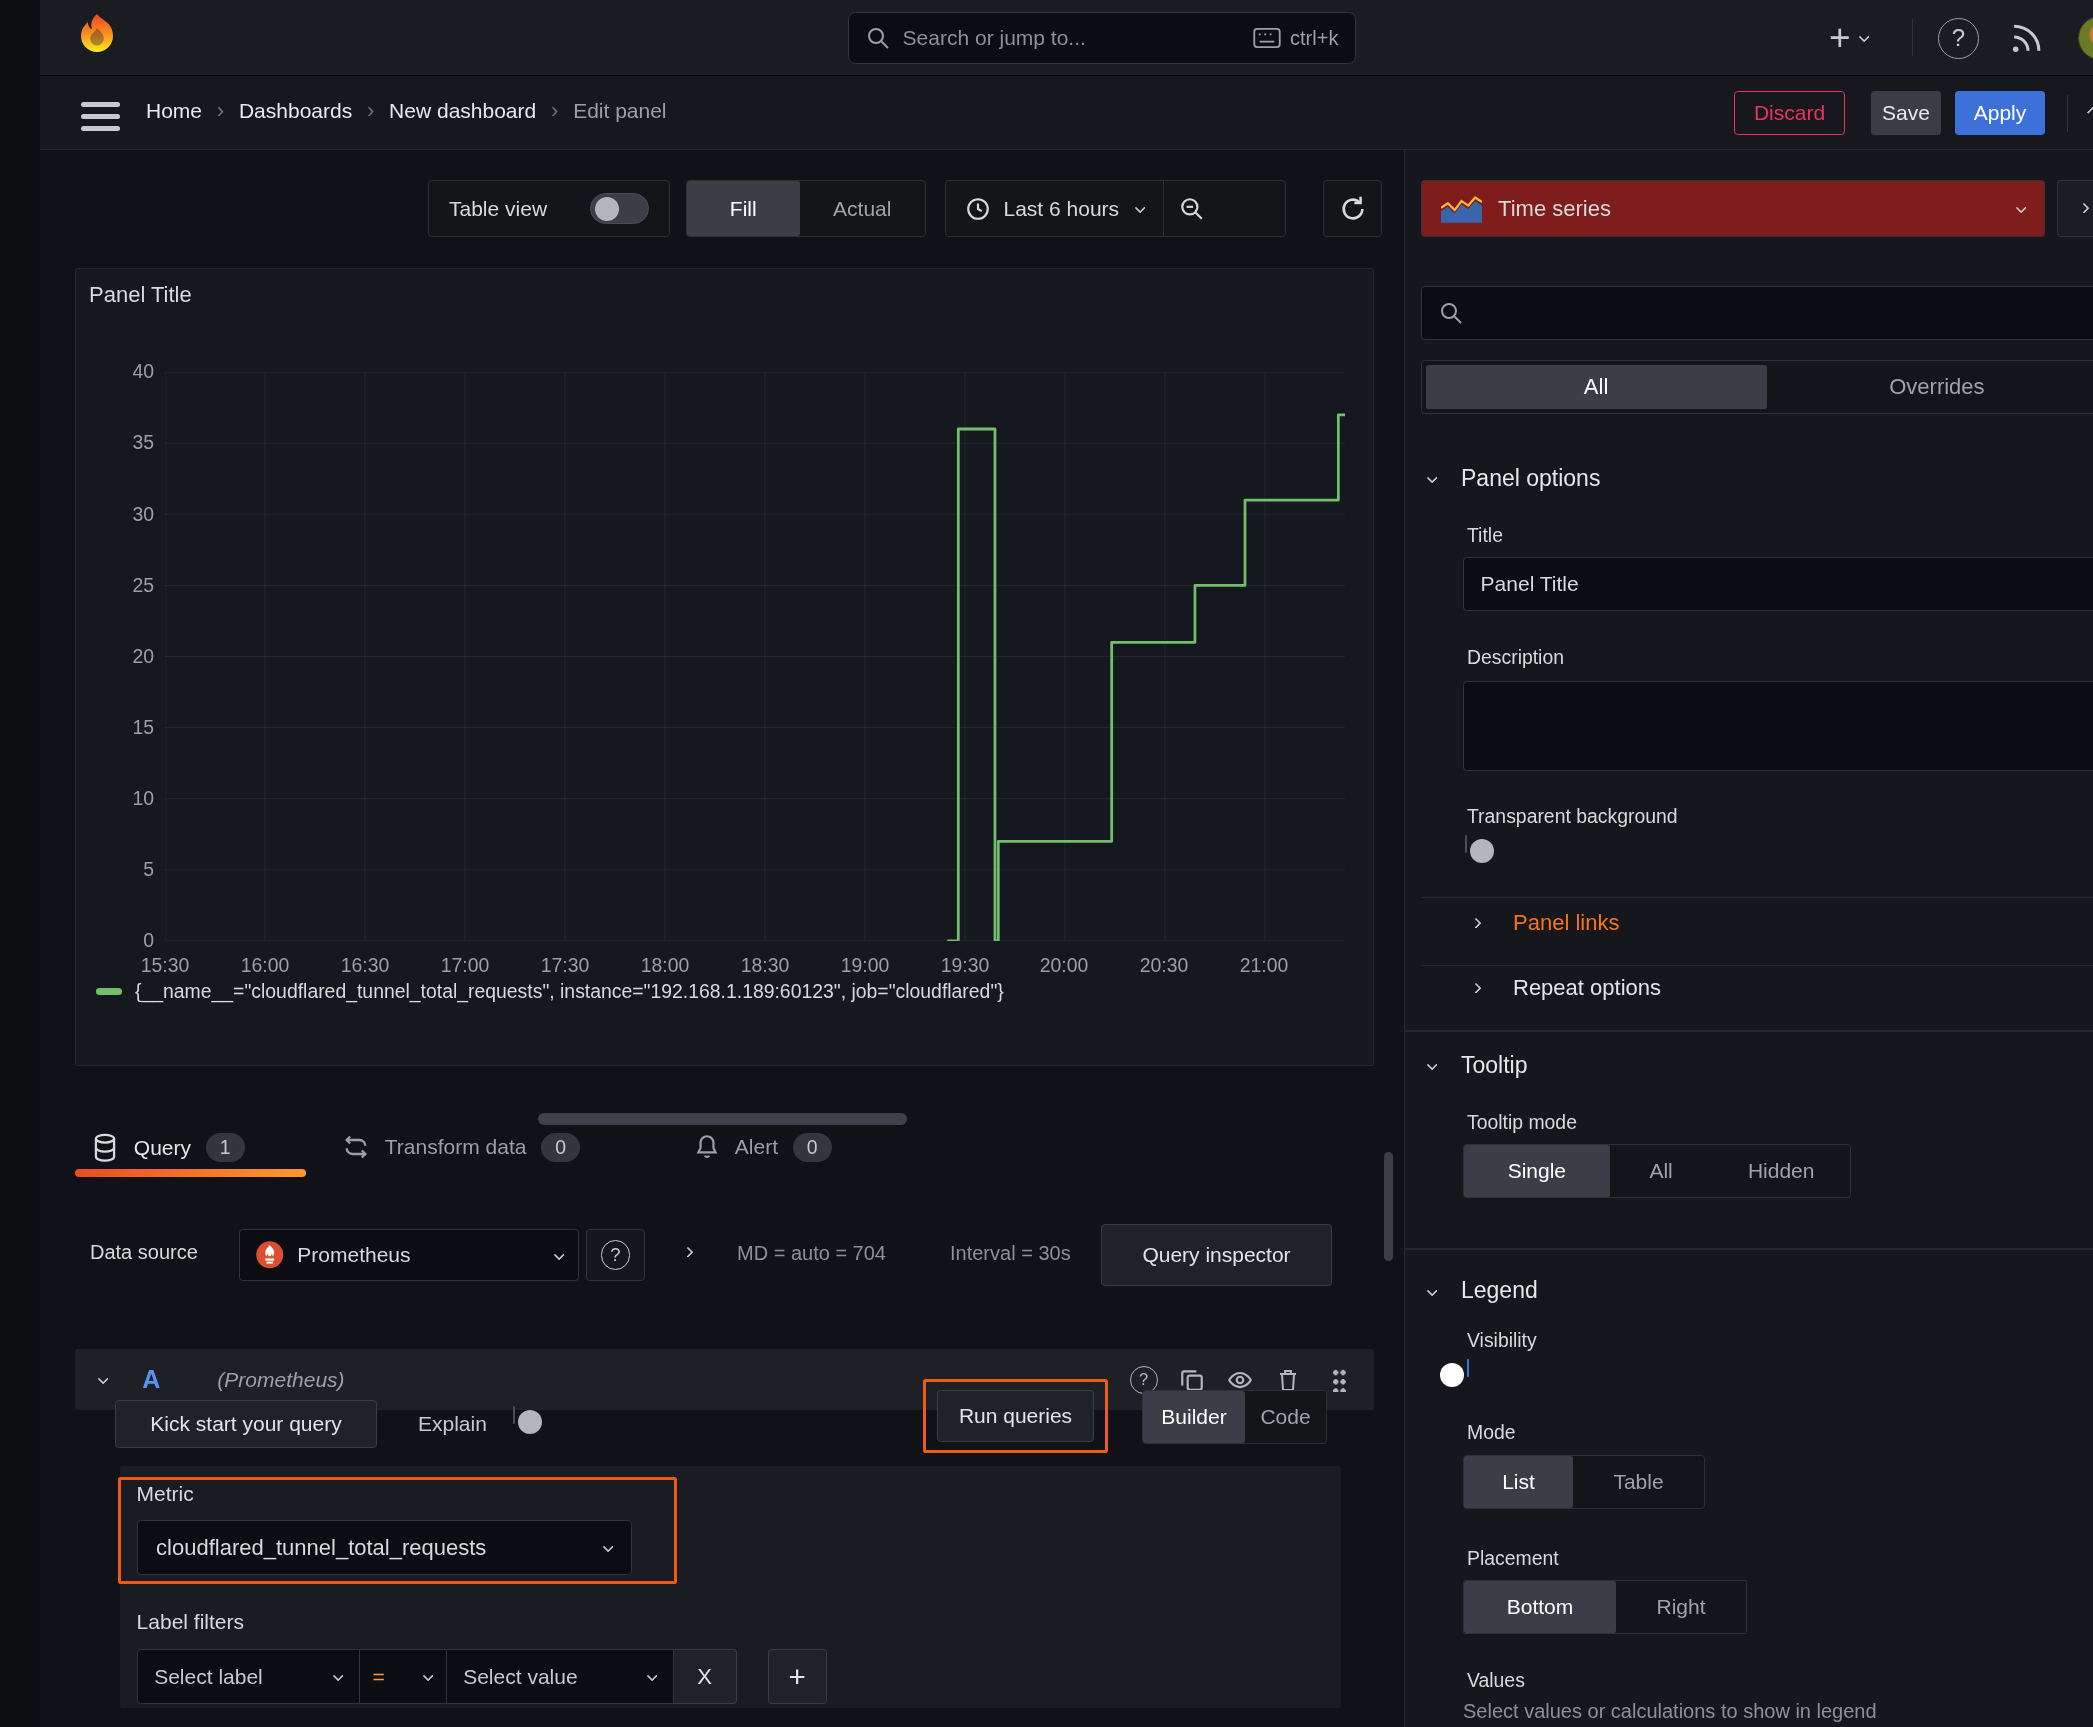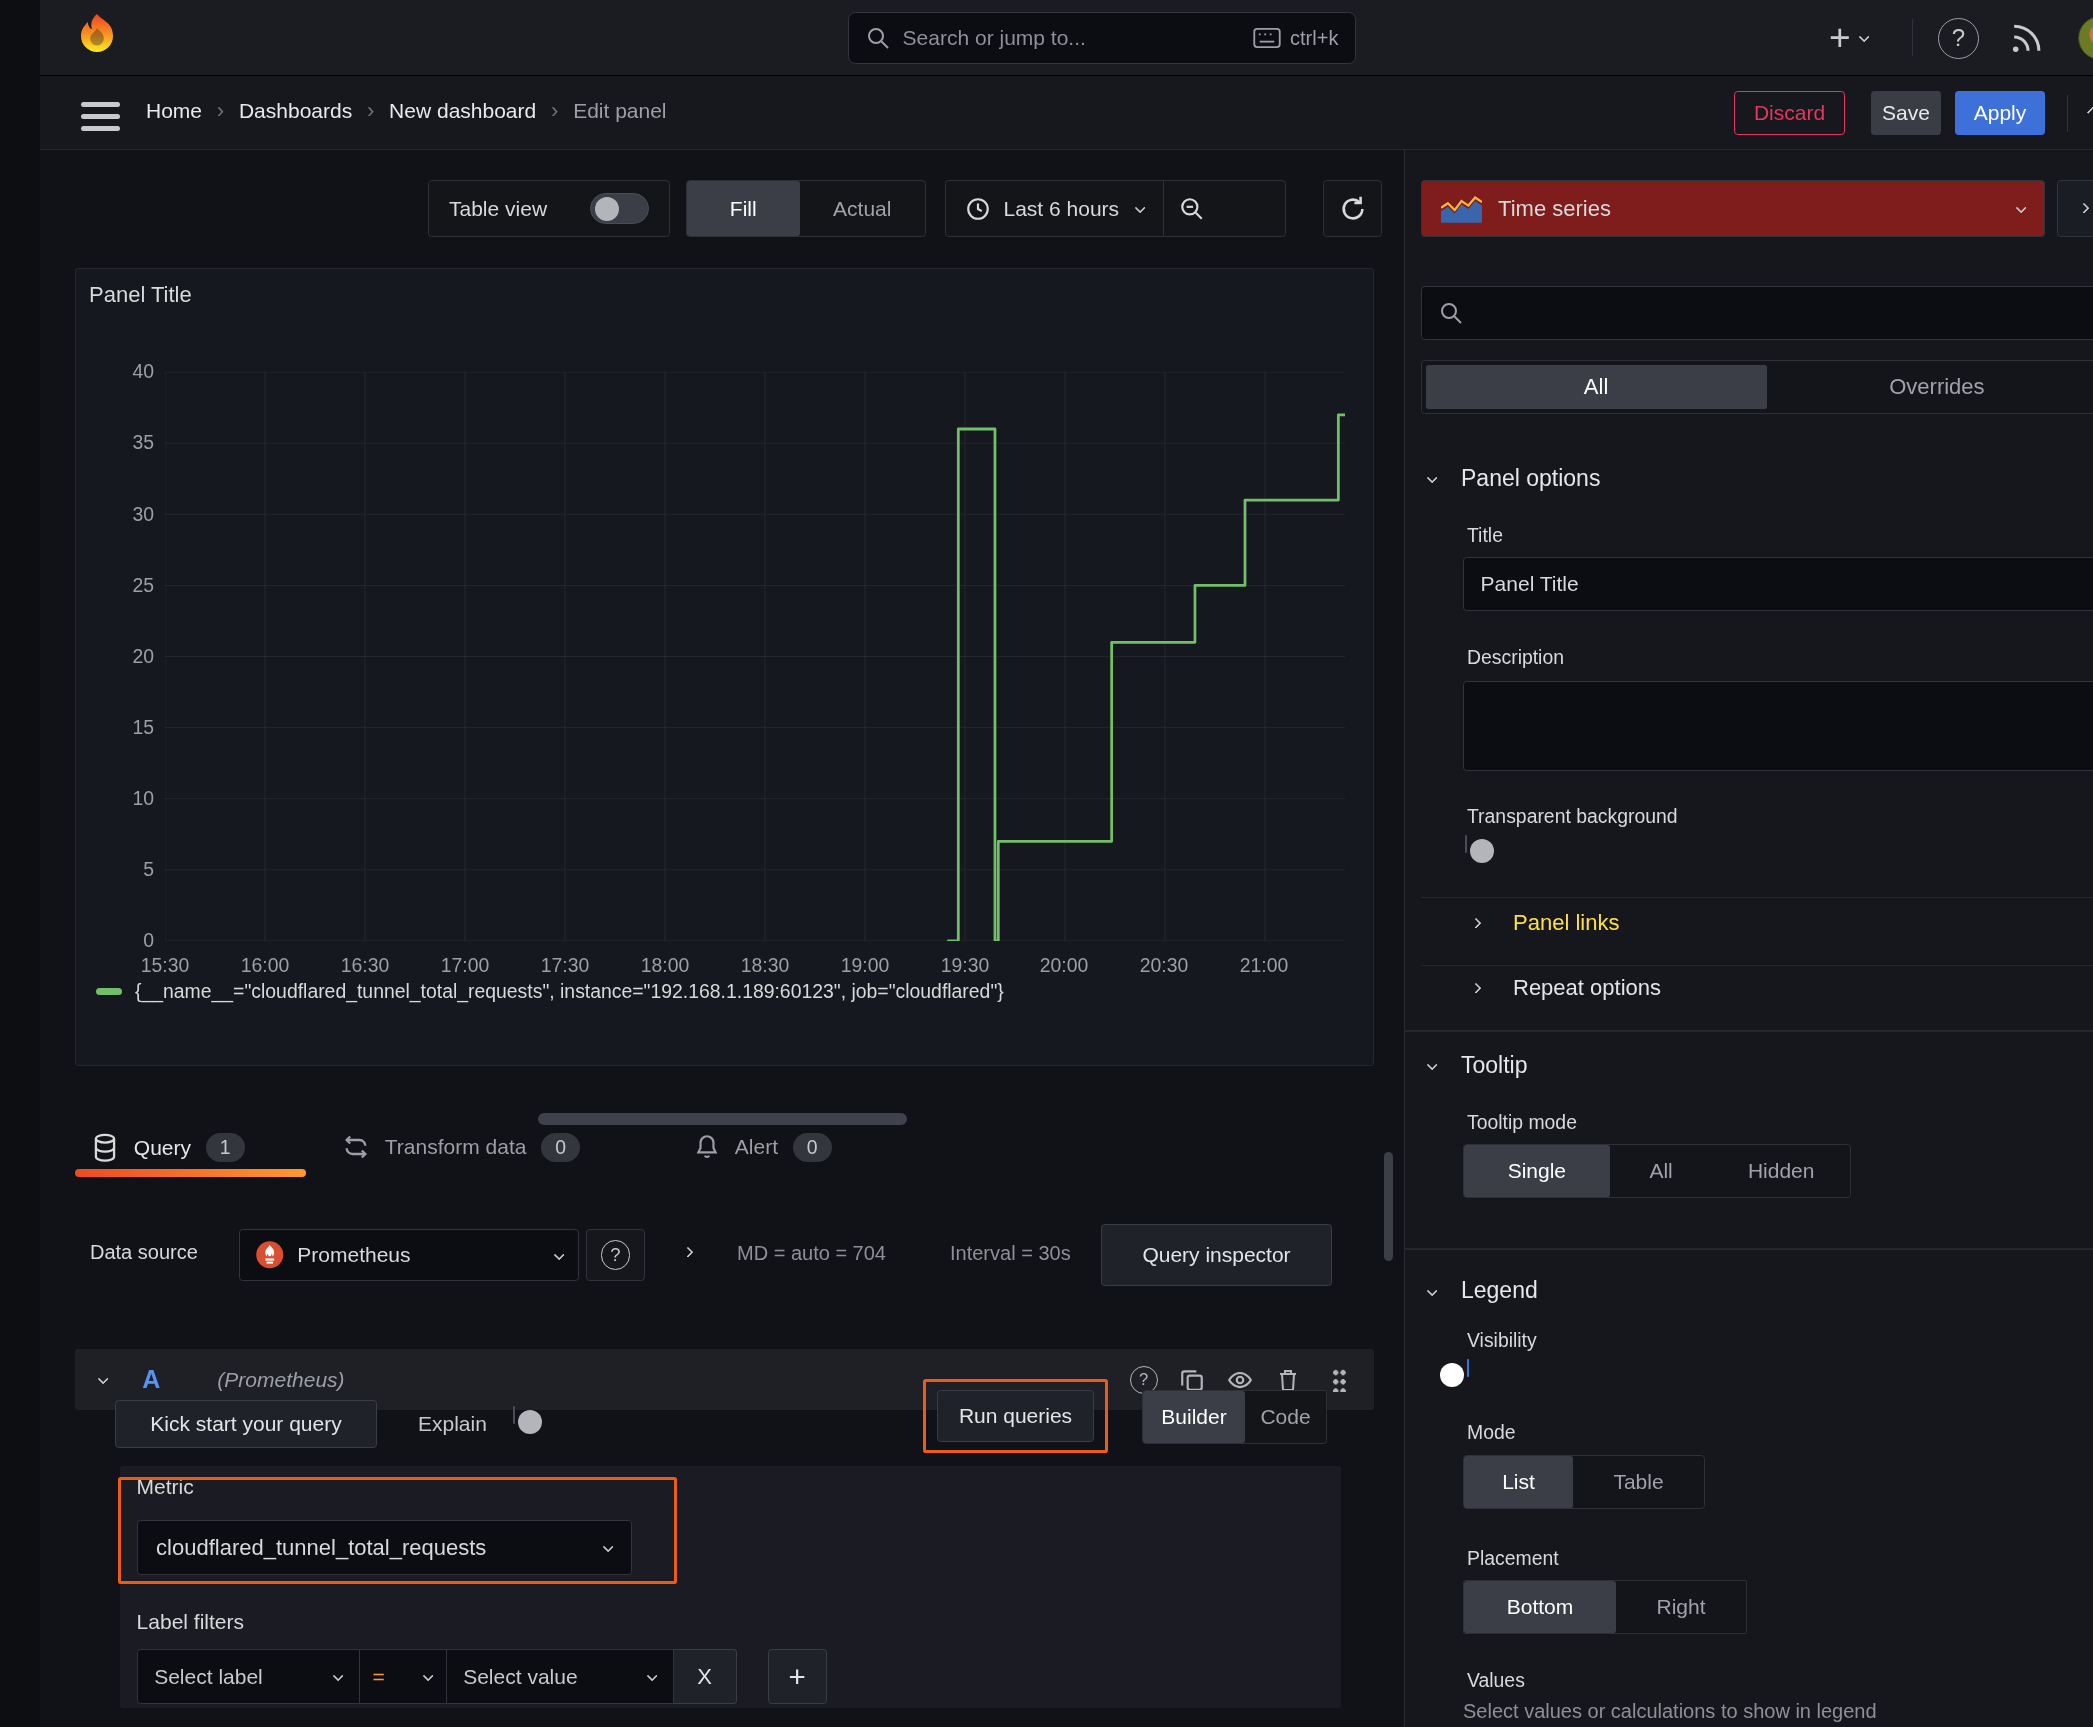--- a/index.html
+++ b/index.html
@@ -346,21 +346,21 @@
   <span class="tog abs" style="left:473px;top:1407px;"><span class="knob"></span></span>
   <button class="btn dark abs" style="left:897px;top:1390px;width:157px;height:52px;">Run queries</button>
   <div class="abs" style="left:1102px;top:1390px;width:185px;height:54px;border:0.9px solid #2e3036;border-radius:3.7px;display:flex;background:#141519;">
     <span class="seg sel" style="width:102px;font-size:21px;">Builder</span>
     <span class="seg" style="width:81px;font-size:21px;padding:0;">Code</span>
   </div>
   <div class="hl" style="left:883px;top:1379px;width:185px;height:74px;"></div>
 
   
   <div class="q-editor-body">
-    <div class="abs lab" style="left:16.6px;top:9px;font-size:21px;">Metric</div>
+    <div class="abs lab" style="left:16.6px;top:16px;font-size:21px;">Metric</div>
     <div class="abs inbox" style="left:16.6px;top:54px;width:495px;height:55px;padding:0 18.5px;">
       <span style="font-size:22px;flex:1;">cloudflared_tunnel_total_requests</span>
       <span class="chev sm" style="color:#c7c9cd;"></span>
     </div>
     <div class="abs lab" style="left:16.6px;top:144px;font-size:21px;">Label filters</div>
     <div class="abs" style="left:16.6px;top:183px;display:flex;">
       <div class="inbox" style="width:223px;height:55px;padding:0 16.6px;border-radius:3.7px 0 0 3.7px;">
         <span style="font-size:21px;color:#c7c9cd;flex:1;">Select label</span>
         <span class="chev sm" style="color:#c7c9cd;"></span>
       </div>
@@ -416,21 +416,21 @@
   <div class="abs sec-h" style="left:1421px;top:465px;">Panel options</div>
   <div class="abs lab" style="left:1427px;top:524px;">Title</div>
   <input class="txt abs" style="left: 1423px; top: 557px; width: 641px; height: 54px;" value="Panel Title">
   <div class="abs lab" style="left:1427px;top:646px;">Description</div>
   <textarea class="desc abs" style="left: 1423px; top: 681px;"></textarea>
   <div class="abs lab" style="left:1427px;top:805px;">Transparent background</div>
   <span class="tog abs" style="left:1423px;top:836px;"><span class="knob"></span></span>
 
   <div class="divider" style="top:897px;"></div>
   <span class="chev sm right abs" style="left:1432px;top:919px;color:#c7c9cd;"></span>
-  <div class="abs" style="left:1473px;top:910px;font-size:22px;color:#fde047;">Panel links</div>
+  <div class="abs" style="left:1473px;top:910px;font-size:22px;color:#f97316;">Panel links</div>
   <div class="divider" style="top:965px;"></div>
   <span class="chev sm right abs" style="left:1432px;top:984px;color:#c7c9cd;"></span>
   <div class="abs" style="left:1473px;top:975px;font-size:22px;color:#e3e4e6;">Repeat options</div>
   <div class="abs" style="left:1364px;top:1030px;width:729px;height:1.8px;background:#26272c;"></div>
 
   
   <span class="chev sm abs" style="left:1388px;top:1061px;color:#c7c9cd;"></span>
   <div class="abs sec-h" style="left:1421px;top:1052px;">Tooltip</div>
   <div class="abs lab" style="left:1427px;top:1111px;">Tooltip mode</div>
   <div class="abs" style="left:1423px;top:1144px;width:388px;height:54px;border:0.9px solid #2e3036;border-radius:3.7px;display:flex;background:#14151b;">

